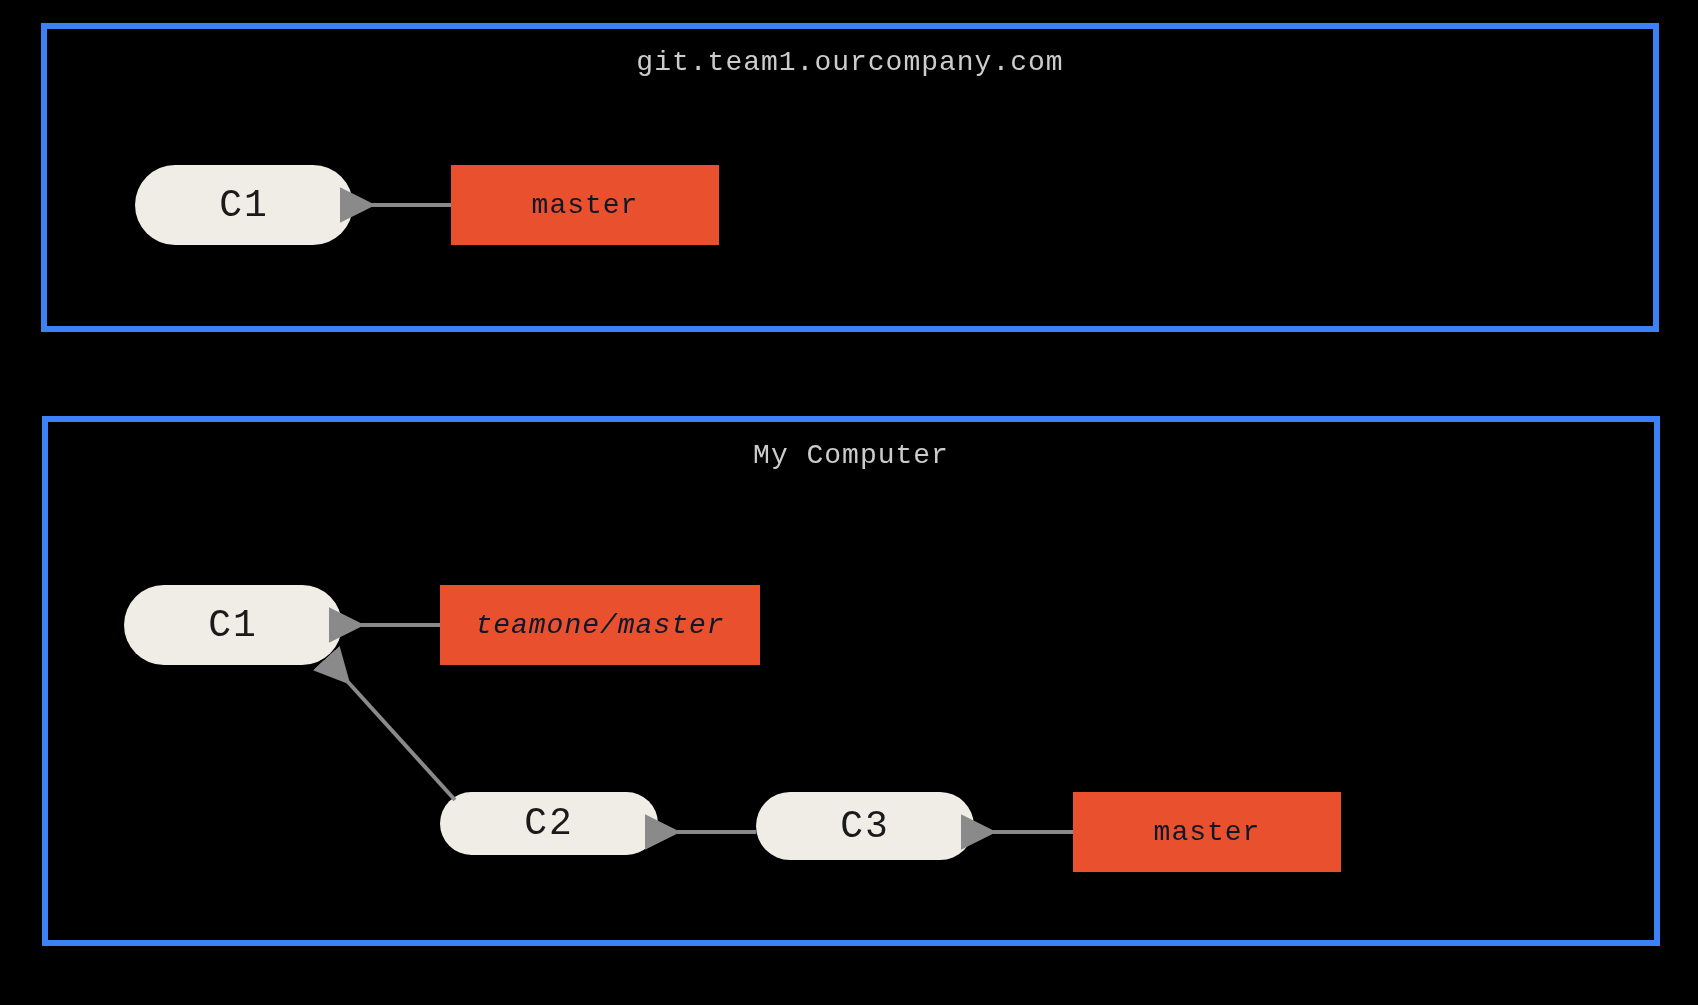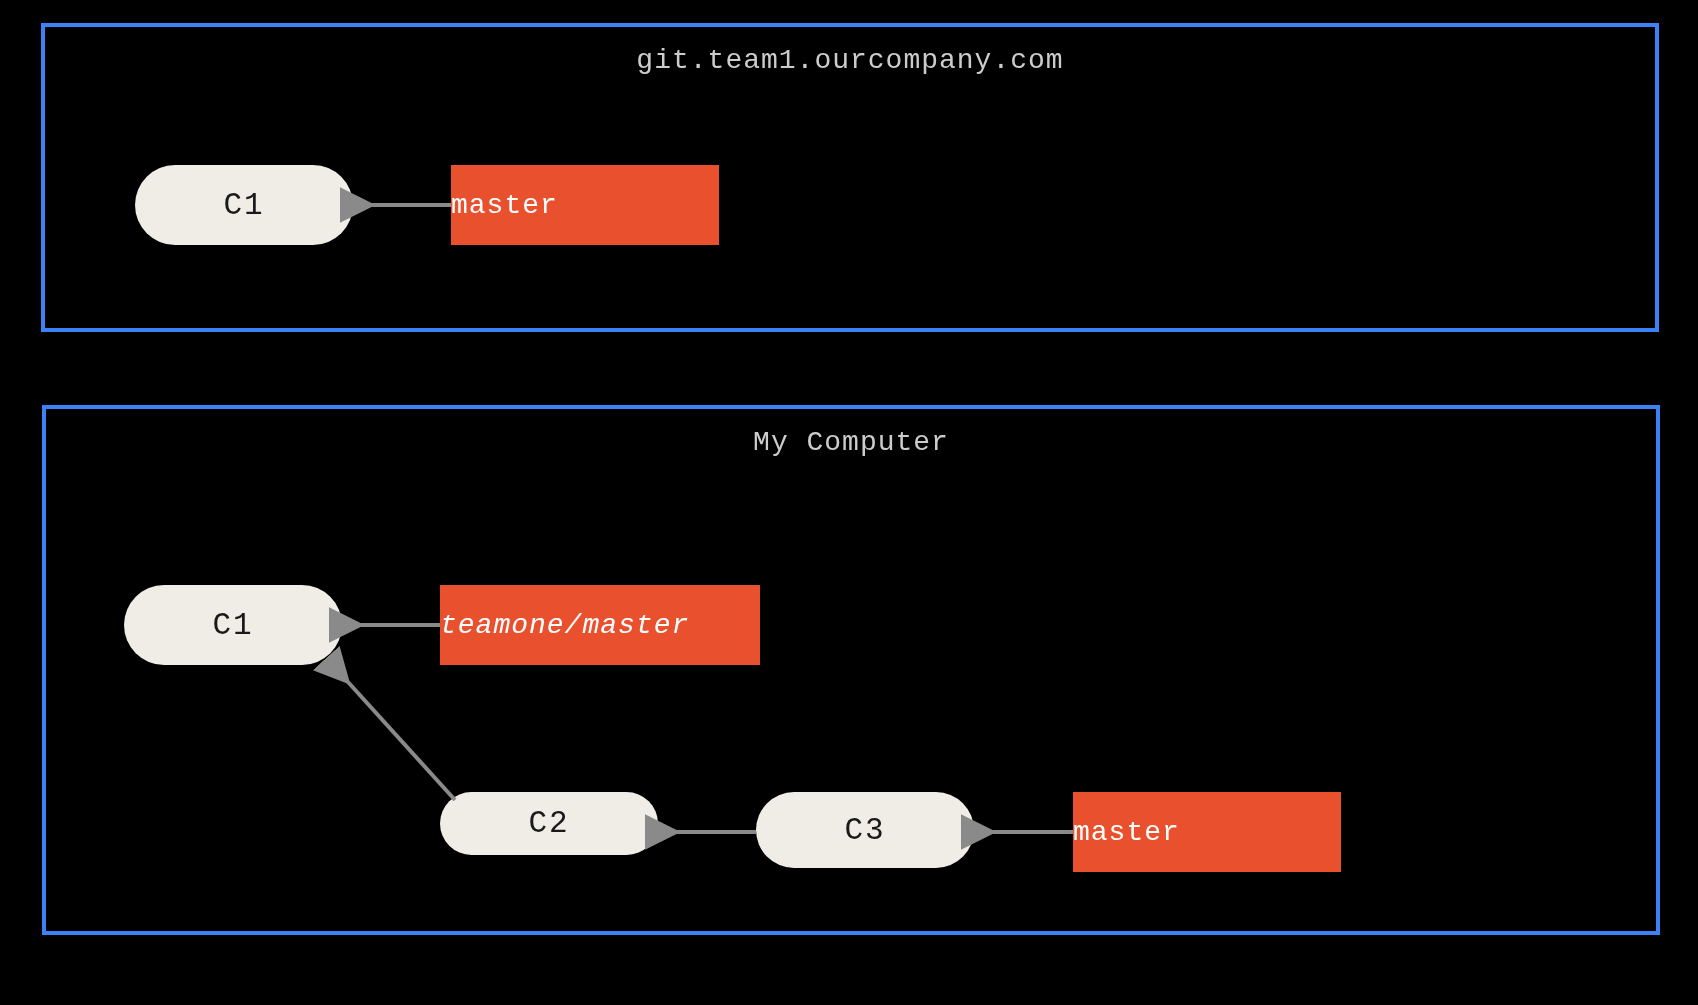--- a/index.html
+++ b/index.html
@@ -7,21 +7,21 @@
     width: 1698px;
     height: 1005px;
     background: #000000;
     font-family: "Courier New", Courier, monospace;
     color: #e8e8e8;
     position: relative;
     overflow: hidden;
   }
   .panel {
     position: absolute;
-    border: 4px solid #3b82f6;
+    border: 6px solid #3b82f6;
     background: transparent;
     text-align: right;
   }
   .panel-title {
     position: absolute;
     left: 50%;
     transform: translateX(-50%);
     top: 18px;
     font-size: 28px;
     letter-spacing: 1px;
@@ -29,30 +29,31 @@
     white-space: nowrap;
   }
   .commit {
     position: absolute;
     background: #efede5;
     color: #1a1a1a;
     border-radius: 999px;
     display: flex;
     align-items: center;
     justify-content: center;
-    font-size: 31px;
+    font-size: 38px;
     font-weight: 500;
     letter-spacing: 2px;
   }
   .branch {
     position: absolute;
     background: #e9502e;
-    color: #ffffff;
+    color: #0f172a;
     display: flex;
     align-items: center;
+    justify-content: center;
     font-size: 28px;
     letter-spacing: 1px;
   }
   svg.arrows {
     position: absolute;
     left: 0;
     top: 0;
     pointer-events: none;
   }
 </style>
@@ -73,37 +74,37 @@
 
 <svg class="arrows" width="1698" height="1005">
   <defs>
     <marker id="ah1" viewBox="0 0 10 10" refX="1" refY="5" markerWidth="9" markerHeight="9" orient="auto">
       <path d="M10,0 L0,5 L10,10 z" fill="#8a8a8a"></path>
     </marker>
   </defs>
   <line x1="451" y1="205" x2="372" y2="205" stroke="#8a8a8a" stroke-width="4" marker-end="url(#ah1)"></line>
 </svg>
 
-<div class="panel" style="left:42px; top:405px; width:1618px; height:530px;">
+<div class="panel" style="left:42px; top:416px; width:1618px; height:530px;">
   <div class="panel-title">My Computer</div>
 </div>
 
 <div class="commit" style="left:124px; top:585px; width:218px; height:80px;">
   <span>C1</span>
 </div>
 
 <div class="branch" style="left:440px; top:585px; width:320px; height:80px;font-style:italic;">
   <span>teamone/master</span>
 </div>
 
 <div class="commit" style="left:440px; top:792px; width:218px; height:63px;">
   <span>C2</span>
 </div>
 
-<div class="commit" style="left:756px; top:792px; width:218px; height:76px;">
+<div class="commit" style="left:756px; top:792px; width:218px; height:68px;">
   <span>C3</span>
 </div>
 
 <div class="branch" style="left:1073px; top:792px; width:268px; height:80px;">
   <span>master</span>
 </div>
 
 <svg class="arrows" width="1698" height="1005">
   <defs>
     <marker id="ah2" viewBox="0 0 10 10" refX="1" refY="5" markerWidth="9" markerHeight="9" orient="auto">

